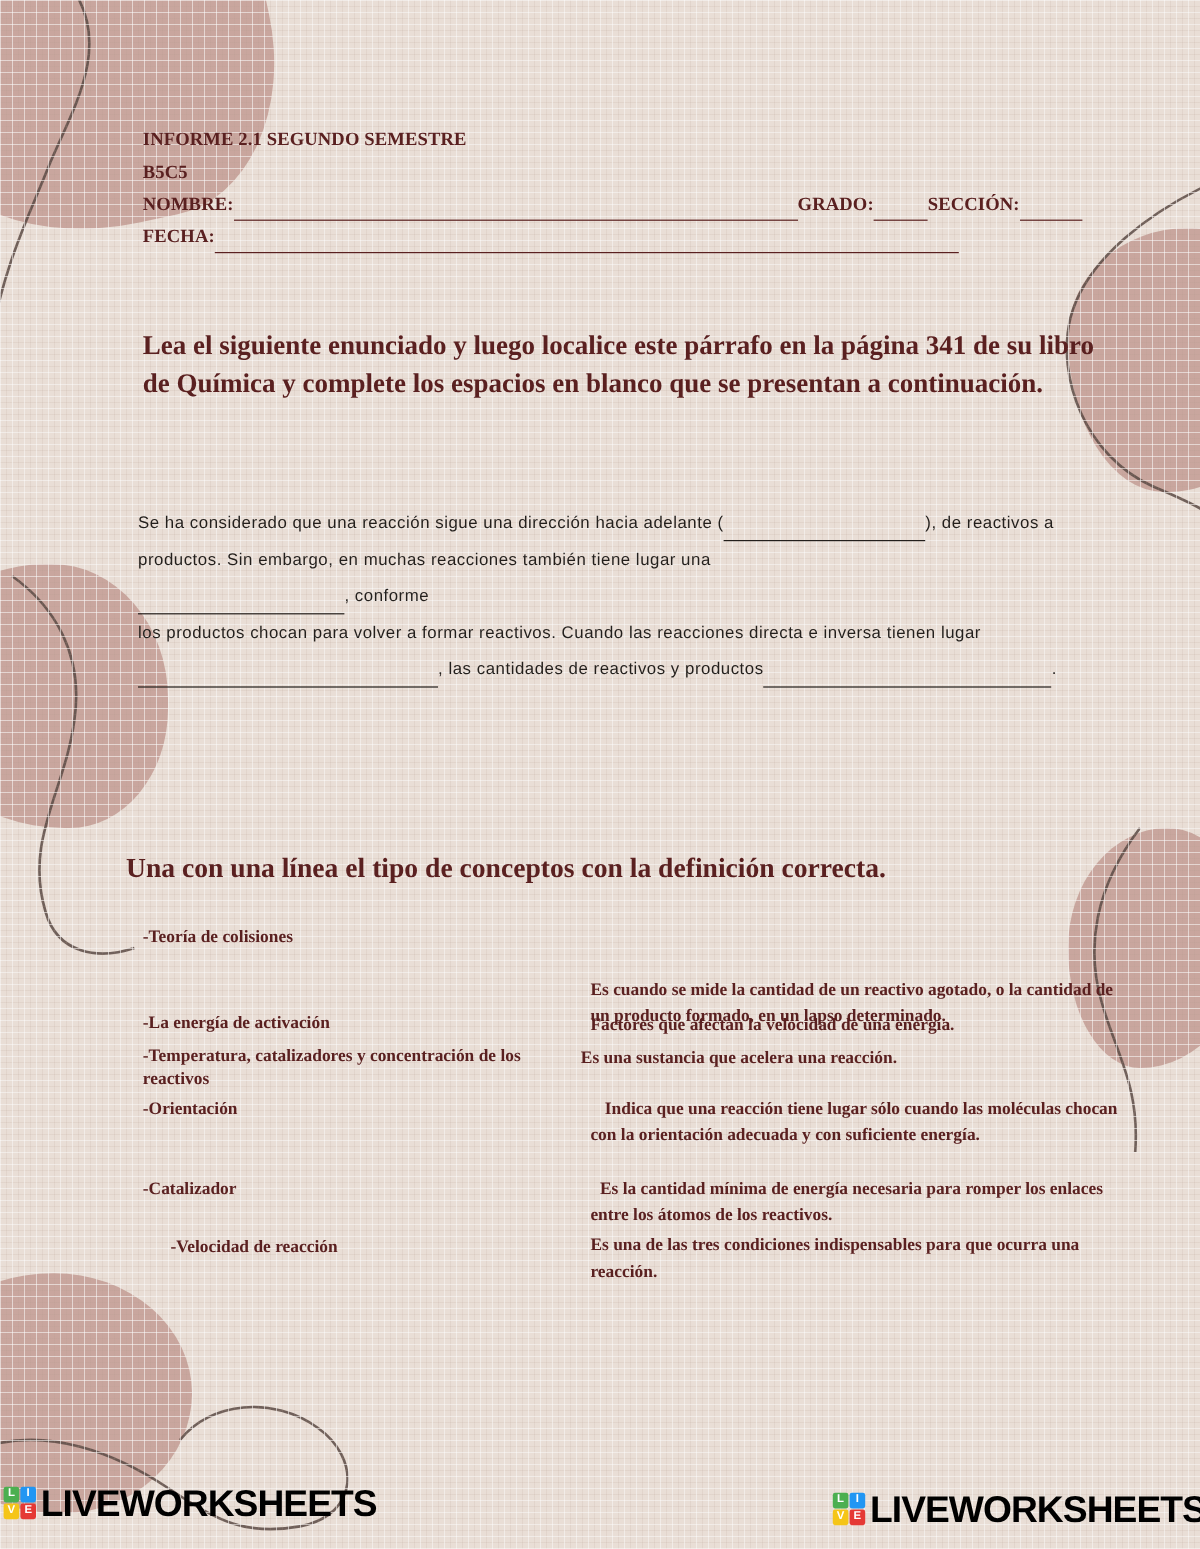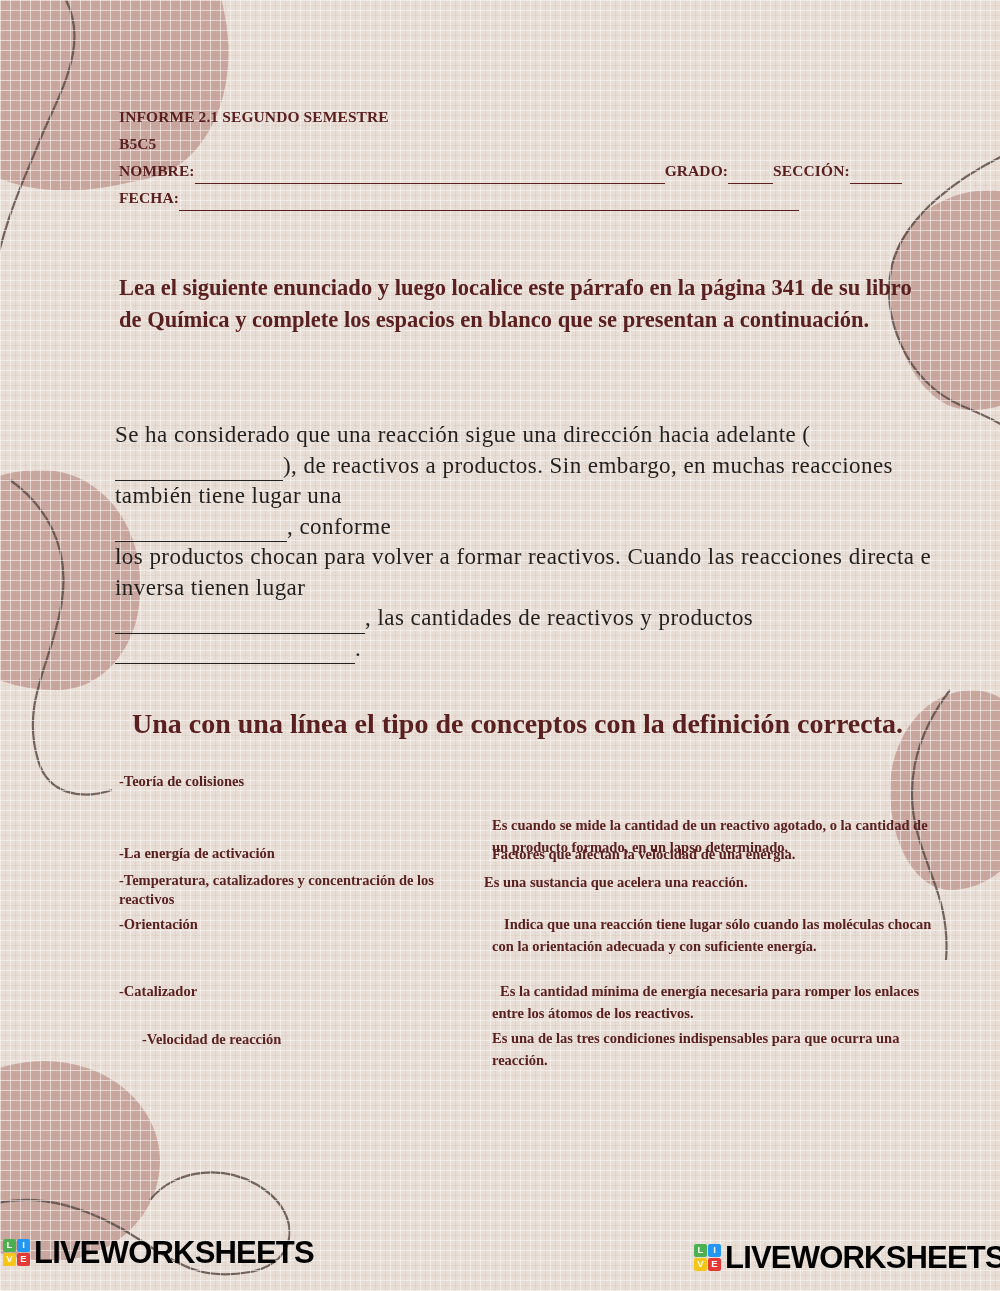--- a/index.html
+++ b/index.html
@@ -129,43 +129,43 @@
     font-size: 22.5px;
     line-height: 32px;
   }
 
   .fill-paragraph {
     position: absolute;
     left: 115px;
     top: 420px;
     width: 830px;
     color: #231f1c;
-    font-size: 23px;
+    font-size: 14px;
     line-height: 30.5px;
-    font-family: Liberation Serif, serif;
+    font-family: Liberation Sans, sans-serif;
     letter-spacing: 0.45px;
   }
   .fill-paragraph .blank {
     display: inline-block;
     border-bottom: 1.5px solid #231f1c;
     vertical-align: bottom;
     height: 16px;
   }
   .blank-a { width: 168px; }
   .blank-b { width: 172px; }
   .blank-c { width: 250px; }
   .blank-d { width: 240px; }
 
   .match-heading {
     position: absolute;
-    left: 132px;
+    left: 105px;
     top: 710px;
     color: #5a2020;
     font-weight: bold;
-    font-size: 28px;
+    font-size: 23px;
     line-height: 28px;
     font-family: Liberation Serif, serif;
   }
 
   .match-area {
     position: absolute;
     left: 0;
     top: 766px;
     width: 1000px;
     height: 320px;

